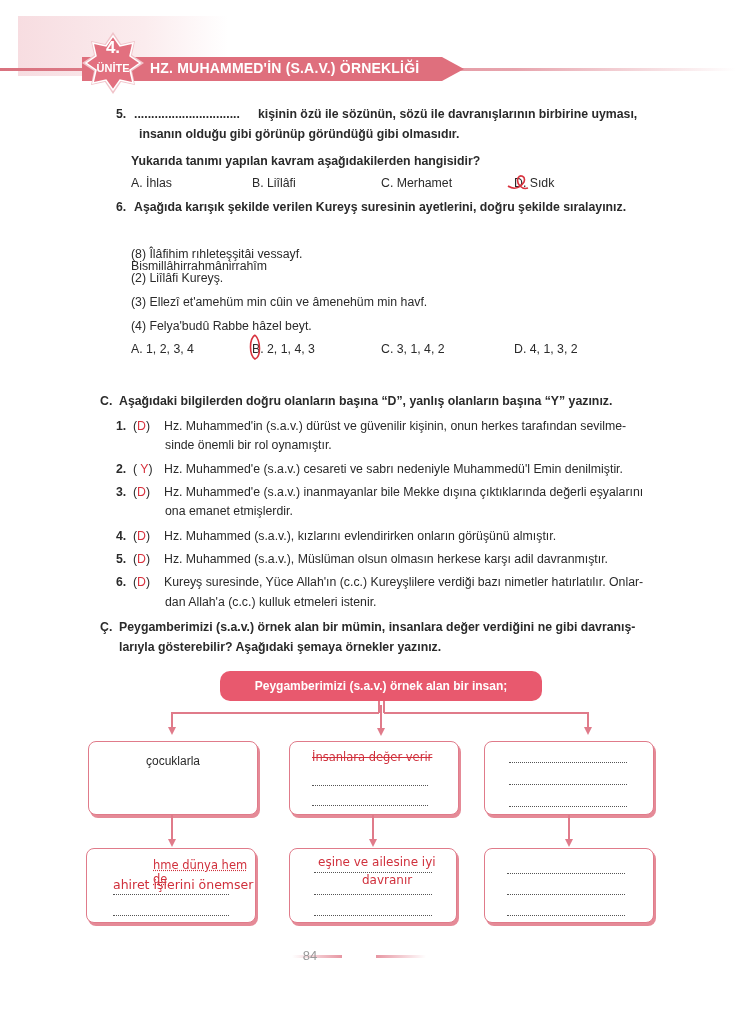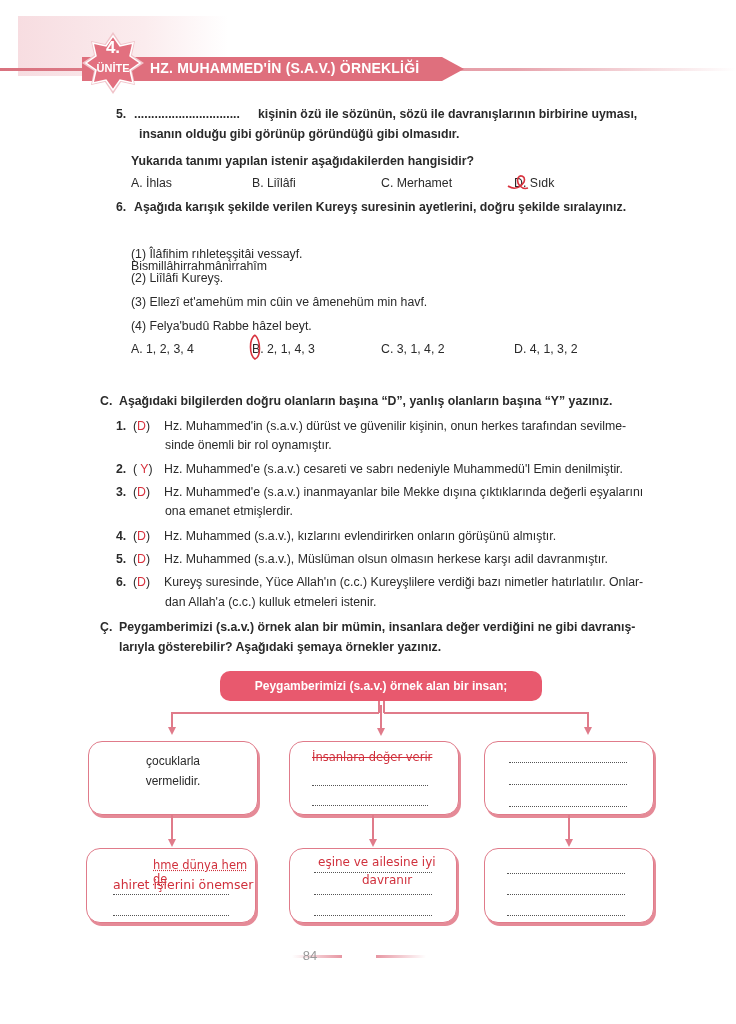--- a/index.html
+++ b/index.html
@@ -26,21 +26,21 @@
   .b { font-weight:bold; }
   .opt { font-size:12.3px; }
   .red { color:#d8323e; }
   .hand { font-family:"DejaVu Sans", sans-serif; color:#d0303c; font-size:11.5px; }
 
   
   .top-box { left:220px; top:671px; width:322px; height:30px; background:#e8596e; border-radius:10px;
     color:#fff; font-weight:bold; font-size:12px; text-align:center; line-height:30px; }
   .conn { background:#e07b8a; }
   .arrowhead { width:0; height:0; border-left:4px solid transparent; border-right:4px solid transparent; border-top:8px solid #e07b8a; }
-  .box { border:1.5px solid #e07b8a; border-radius:14px; background:#fff;
+  .box { border:1.5px solid #e07b8a; border-radius:8px; background:#fff;
     box-shadow:2px 3px 0 #e58a97; }
   .box-text { font-size:12px; text-align:center; line-height:20px; color:#2a2a2a; }
   .dots { border-bottom:1.5px dotted #555; height:0; }
   .pg { left:0; width:620px; top:948px; text-align:center; font-size:13px; color:#999; }
   .pg-line { top:955px; height:3px; }
 </style>
 </head>
 <body>
 
 <div class="abs hdr-fade"></div>
@@ -54,33 +54,33 @@
     <polygon points="31,4 38,14 51,11 48,24 58,31 48,38 51,51 38,48 31,58 24,48 11,51 14,38 4,31 14,24 11,11 24,14" fill="#e2707f" stroke="#fff" stroke-width="1.5"></polygon>
   </svg>
 </div>
 <div class="abs badge-num">4.</div>
 <div class="abs badge-lbl">ÜNİTE</div>
 
 <div class="abs q b" style="left:116px;top:106px;">5.</div>
 <div class="abs q b" style="left:134px;top:106px;">...............................</div>
 <div class="abs q b" style="left:258px;top:106px;">kişinin özü ile sözünün, sözü ile davranışlarının birbirine uyması,</div>
 <div class="abs q b" style="left:139px;top:126px;">insanın olduğu gibi  görünüp göründüğü gibi olmasıdır.</div>
-<div class="abs q b" style="left:131px;top:153px;">Yukarıda tanımı yapılan istenir aşağıdakilerden hangisidir?</div>
+<div class="abs q b" style="left:131px;top:153px;">Yukarıda tanımı yapılan kavram aşağıdakilerden hangisidir?</div>
 <div class="abs opt" style="left:131px;top:176px;">A. İhlas</div>
 <div class="abs opt" style="left:252px;top:176px;">B. Liîlâfi</div>
 <div class="abs opt" style="left:381px;top:176px;">C. Merhamet</div>
 <div class="abs opt" style="left:514px;top:176px;">D. Sıdk</div>
 <svg class="abs" style="left:506px;top:170px;width:32px;height:22px;" viewBox="0 0 32 22">
   <path d="M2 16 C8 20,14 18,18 12 C20 6,14 4,12 8 C10 14,16 20,22 18" fill="none" stroke="#d8323e" stroke-width="1.6"></path>
 </svg>
 
 <div class="abs q b" style="left:116px;top:199px;">6.</div>
 <div class="abs q b" style="left:134px;top:199px;">Aşağıda karışık şekilde verilen Kureyş suresinin ayetlerini, doğru şekilde sıralayınız.</div>
 <div class="abs q" style="left:131px;top:222px;margin-top:36px;">Bismillâhirrahmânirrahîm</div>
-<div class="abs q" style="left:131px;top:246px;">(1) Îlâfihim rıhleteşşitâi vessayf.</div>
+<div class="abs q" style="left:131px;top:246px;">(8) Îlâfihim rıhleteşşitâi vessayf.</div>
 <div class="abs q" style="left:131px;top:270px;">(2) Liîlâfi Kureyş.</div>
 <div class="abs q" style="left:131px;top:294px;">(3) Ellezî et'amehüm min cûin ve âmenehüm min havf.</div>
 <div class="abs q" style="left:131px;top:318px;">(4) Felya'budû Rabbe hâzel beyt.</div>
 <div class="abs opt" style="left:131px;top:342px;">A. 1, 2, 3, 4</div>
 <div class="abs opt" style="left:252px;top:342px;">B. 2, 1, 4, 3</div>
 <div class="abs opt" style="left:381px;top:342px;">C. 3, 1, 4, 2</div>
 <div class="abs opt" style="left:514px;top:342px;">D. 4, 1, 3, 2</div>
 <svg class="abs" style="left:247px;top:333px;width:16px;height:28px;" viewBox="0 0 16 28">
   <path d="M8 2 C2 6,2 22,8 26 C14 24,14 8,8 2" fill="none" stroke="#d8323e" stroke-width="1.6"></path>
 </svg>
@@ -128,21 +128,20 @@
 <div class="abs conn" style="left:171px;top:712px;width:2px;height:16px;"></div>
 <div class="abs arrowhead" style="left:168px;top:727px;"></div>
 <div class="abs conn" style="left:380px;top:705px;width:2px;height:24px;"></div>
 <div class="abs arrowhead" style="left:377px;top:728px;"></div>
 <div class="abs conn" style="left:587px;top:712px;width:2px;height:16px;"></div>
 <div class="abs arrowhead" style="left:584px;top:727px;"></div>
 
 <div class="abs box" style="left:88px;top:741px;width:168px;height:72px;">
   <div class="box-text" style="padding-top:9px;">
     <div>çocuklarla</div>
-    <div>vermelidir.</div>
   </div>
 </div>
 <div class="abs box" style="left:289px;top:741px;width:168px;height:72px;">
   <div class="abs hand" style="left:22px;top:8px;text-decoration:line-through;text-decoration-color:#d0303c;">İnsanlara değer verir</div>
   <div class="abs dots" style="left:22px;top:43px;width:116px;"></div>
   <div class="abs dots" style="left:22px;top:63px;width:116px;"></div>
 </div>
 <div class="abs box" style="left:484px;top:741px;width:168px;height:72px;">
   <div class="abs dots" style="left:24px;top:20px;width:118px;"></div>
   <div class="abs dots" style="left:24px;top:42px;width:118px;"></div>

